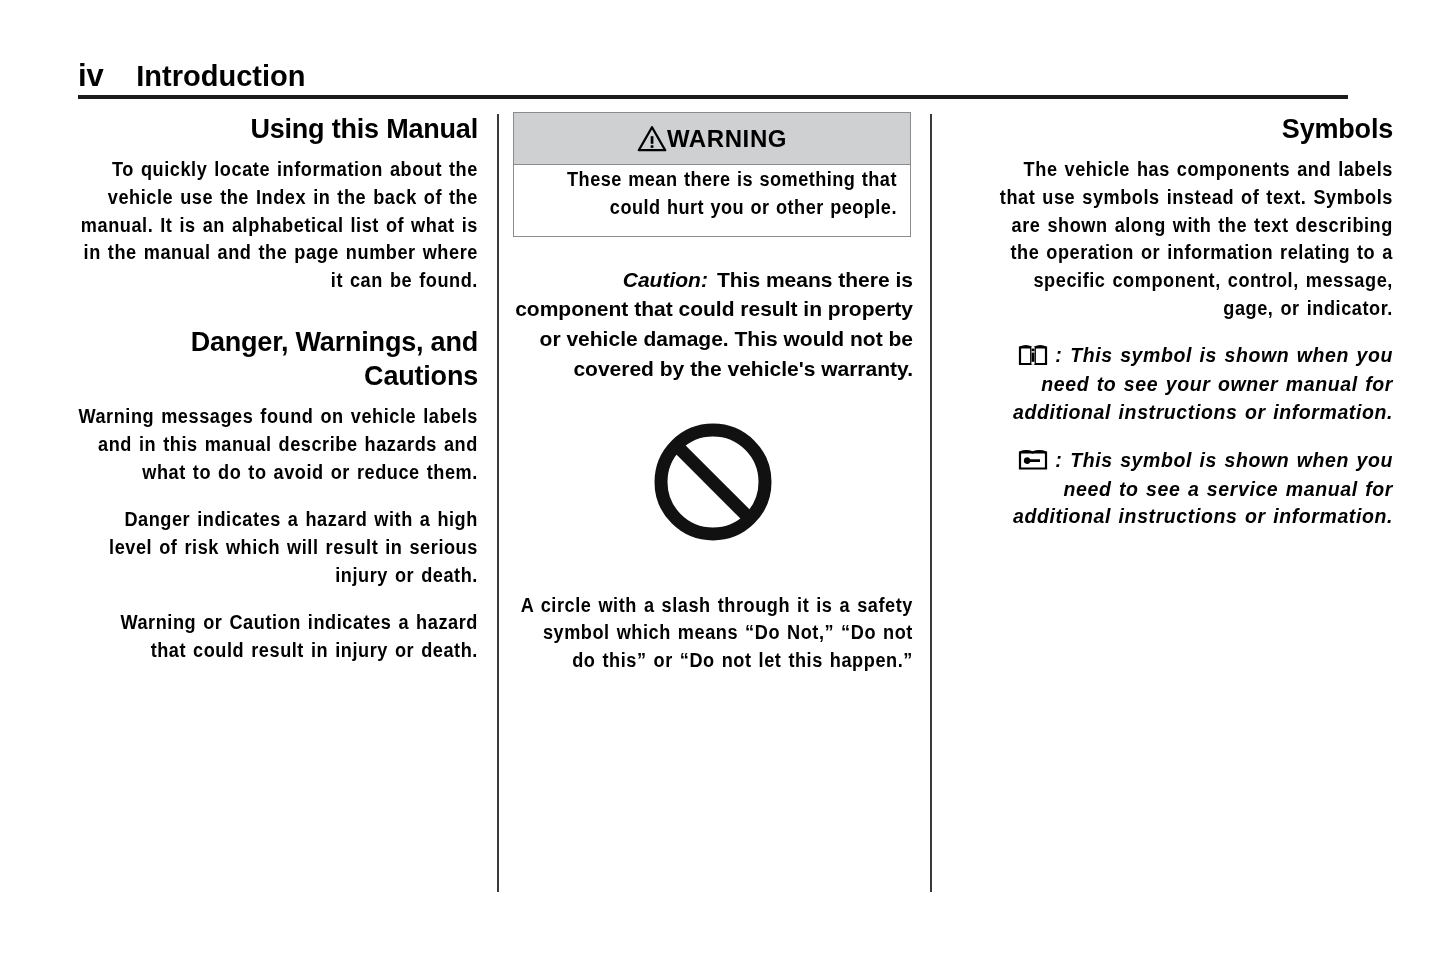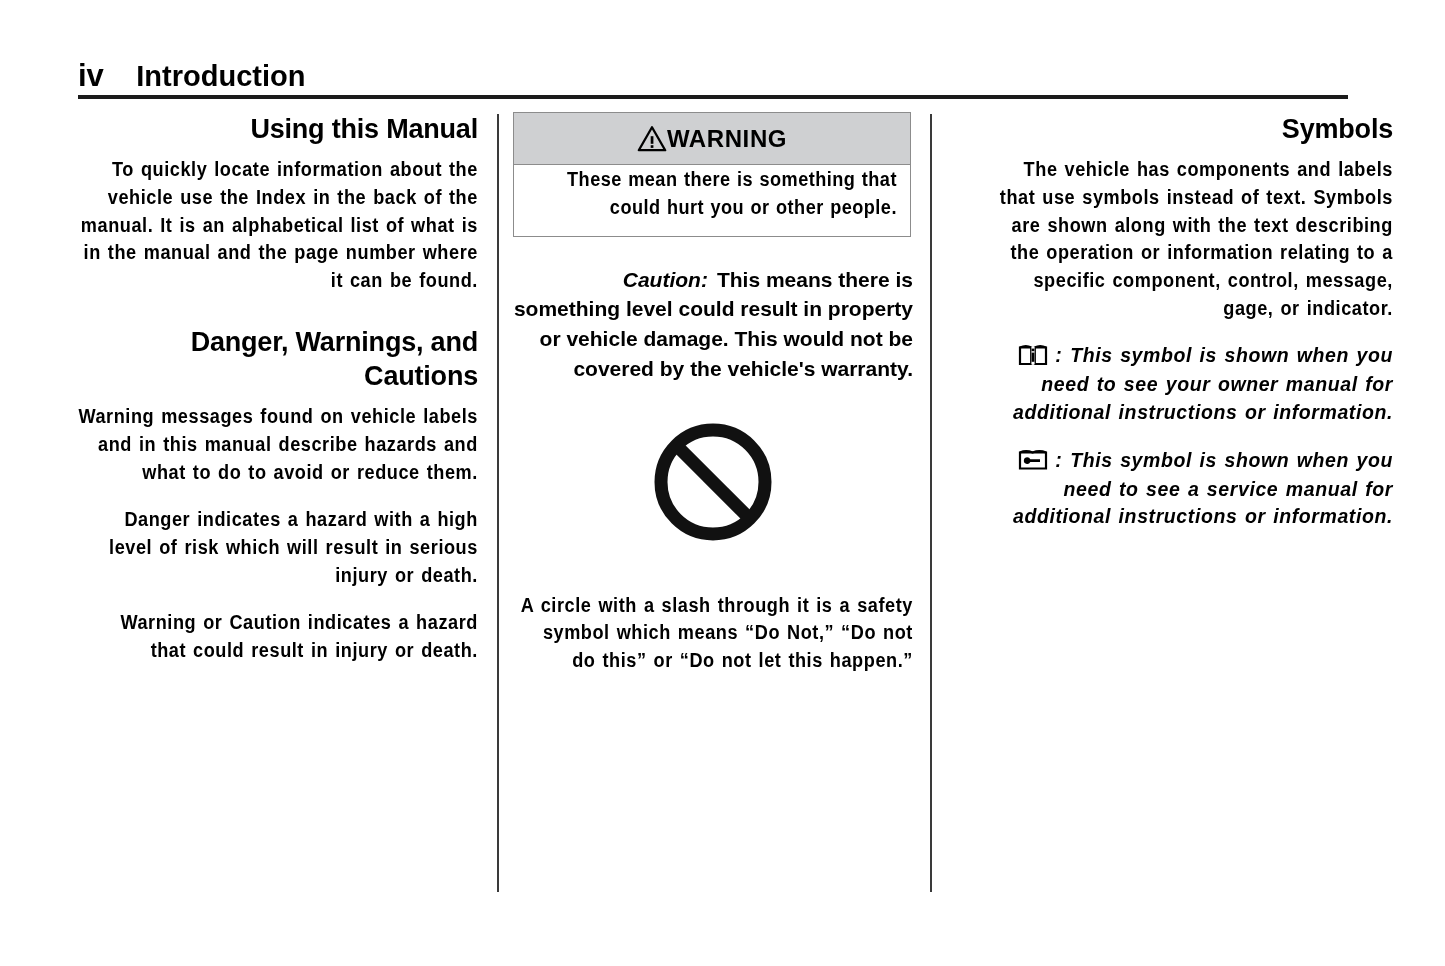--- a/index.html
+++ b/index.html
@@ -218,21 +218,21 @@
           <rect x="13.7" y="20.2" width="2.7" height="2.7" fill="#000"></rect>
         </svg>
         <span class="warn-label">WARNING</span>
       </div>
       <div class="warning-body">
         <p>These mean there is something that could hurt you or other people.</p>
       </div>
     </div>
 
     <p class="body-wide">
-      <span class="notice-label">Caution:</span><span class="notice-gap"></span><span>This means there is something level could result in property or vehicle damage. This would not be covered by the vehicle's warranty.</span>
+      <span class="notice-label">Caution:</span><span class="notice-gap"></span><span>This means there is component that could result in property or vehicle damage. This would not be covered by the vehicle's warranty.</span>
     </p>
 
     <div class="prohibition-wrap">
       <svg class="prohibition" width="132" height="132" viewBox="0 0 132 132">
         <circle cx="66" cy="66" r="52" fill="none" stroke="#111" stroke-width="13"></circle>
         <line x1="29" y1="29" x2="103" y2="103" stroke="#111" stroke-width="13" stroke-linecap="butt"></line>
       </svg>
     </div>
 
     <p class="body">A circle with a slash through it is a safety symbol which means “Do Not,” “Do not do this” or “Do not let this happen.”</p>

